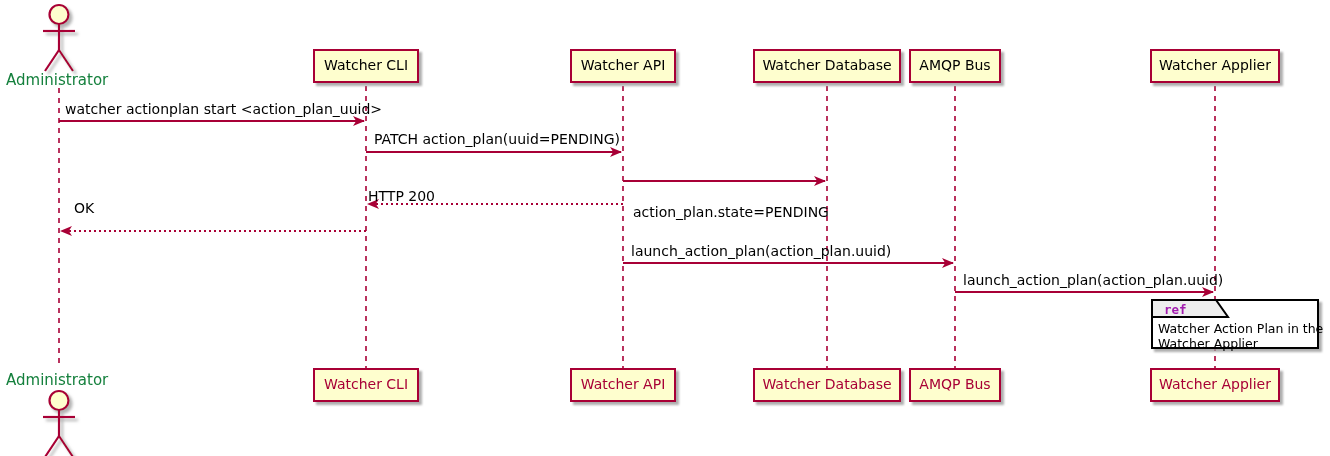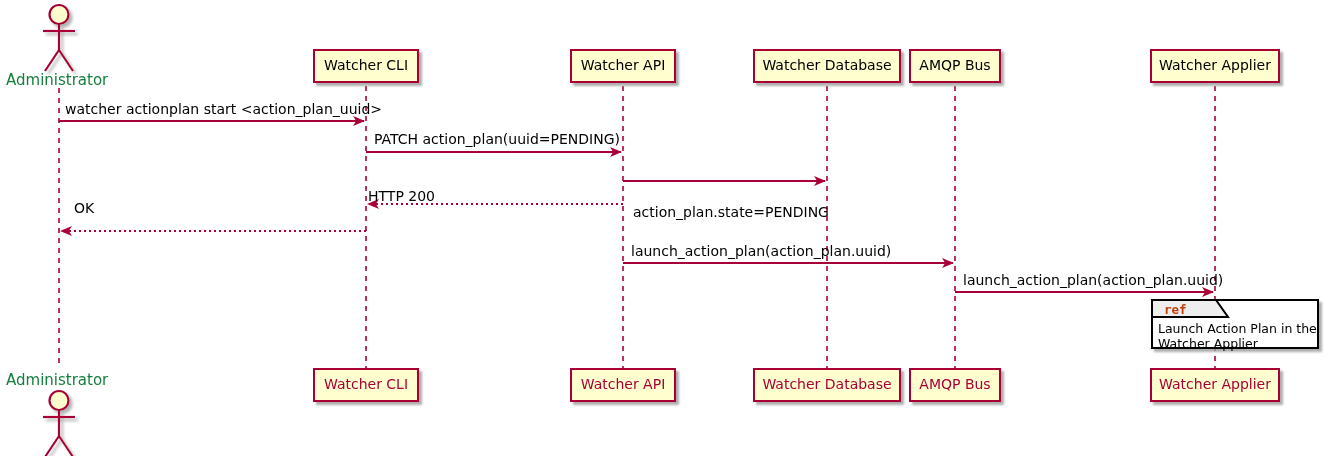--- a/index.html
+++ b/index.html
@@ -41,21 +41,21 @@
   .box-label.top { color: #000000; }
   .box-label.bottom { color: #A80036; }
   .actor-label {
     font-size: 15px;
     color: #15803d;
     line-height: 16px;
   }
   .ref-title {
     font-size: 12.5px;
     font-weight: bold;
-    color: #c2410c;
+    color: #a21caf;
     font-family: "DejaVu Sans Mono", monospace;
   }
   .ref-body {
     font-size: 12.5px;
     color: #000000;
     line-height: 15px;
   }
 </style>
 </head>
 <body>
@@ -143,17 +143,17 @@
       <div class="box-label top" style="left: 1151px; top: 57px; width: 128px; text-align: center;">Watcher Applier</div>
       <div class="box-label bottom" style="left: 1151px; top: 376px; width: 128px; text-align: center;">Watcher Applier</div>
       <div class="msg-text" style="left: 65px; top: 102px;">watcher actionplan start &lt;action_plan_uuid&gt;</div>
       <div class="msg-text" style="left: 374px; top: 132px;">PATCH action_plan(uuid=PENDING)</div>
       <div class="msg-text" style="left: 633px; top: 161px; margin-top: 44px;">action_plan.state=PENDING</div>
       <div class="msg-text" style="left: 368px; top: 189px;">HTTP 200</div>
       <div class="msg-text" style="left: 74px; top: 201px;">OK</div>
       <div class="msg-text" style="left: 631px; top: 244px;">launch_action_plan(action_plan.uuid)</div>
       <div class="msg-text" style="left: 963px; top: 273px;">launch_action_plan(action_plan.uuid)</div>
       <div class="ref-title" style="left: 1164px; top: 302px;">ref</div>
-      <div class="ref-body" style="left: 1158px; top: 321px;">Launch Action Plan in the</div>
+      <div class="ref-body" style="left: 1158px; top: 321px;">Watcher Action Plan in the</div>
       <div class="ref-body" style="left: 1158px; top: 336px;">Watcher Applier</div>
     </div>
 
 </div>
 
 </body></html>

